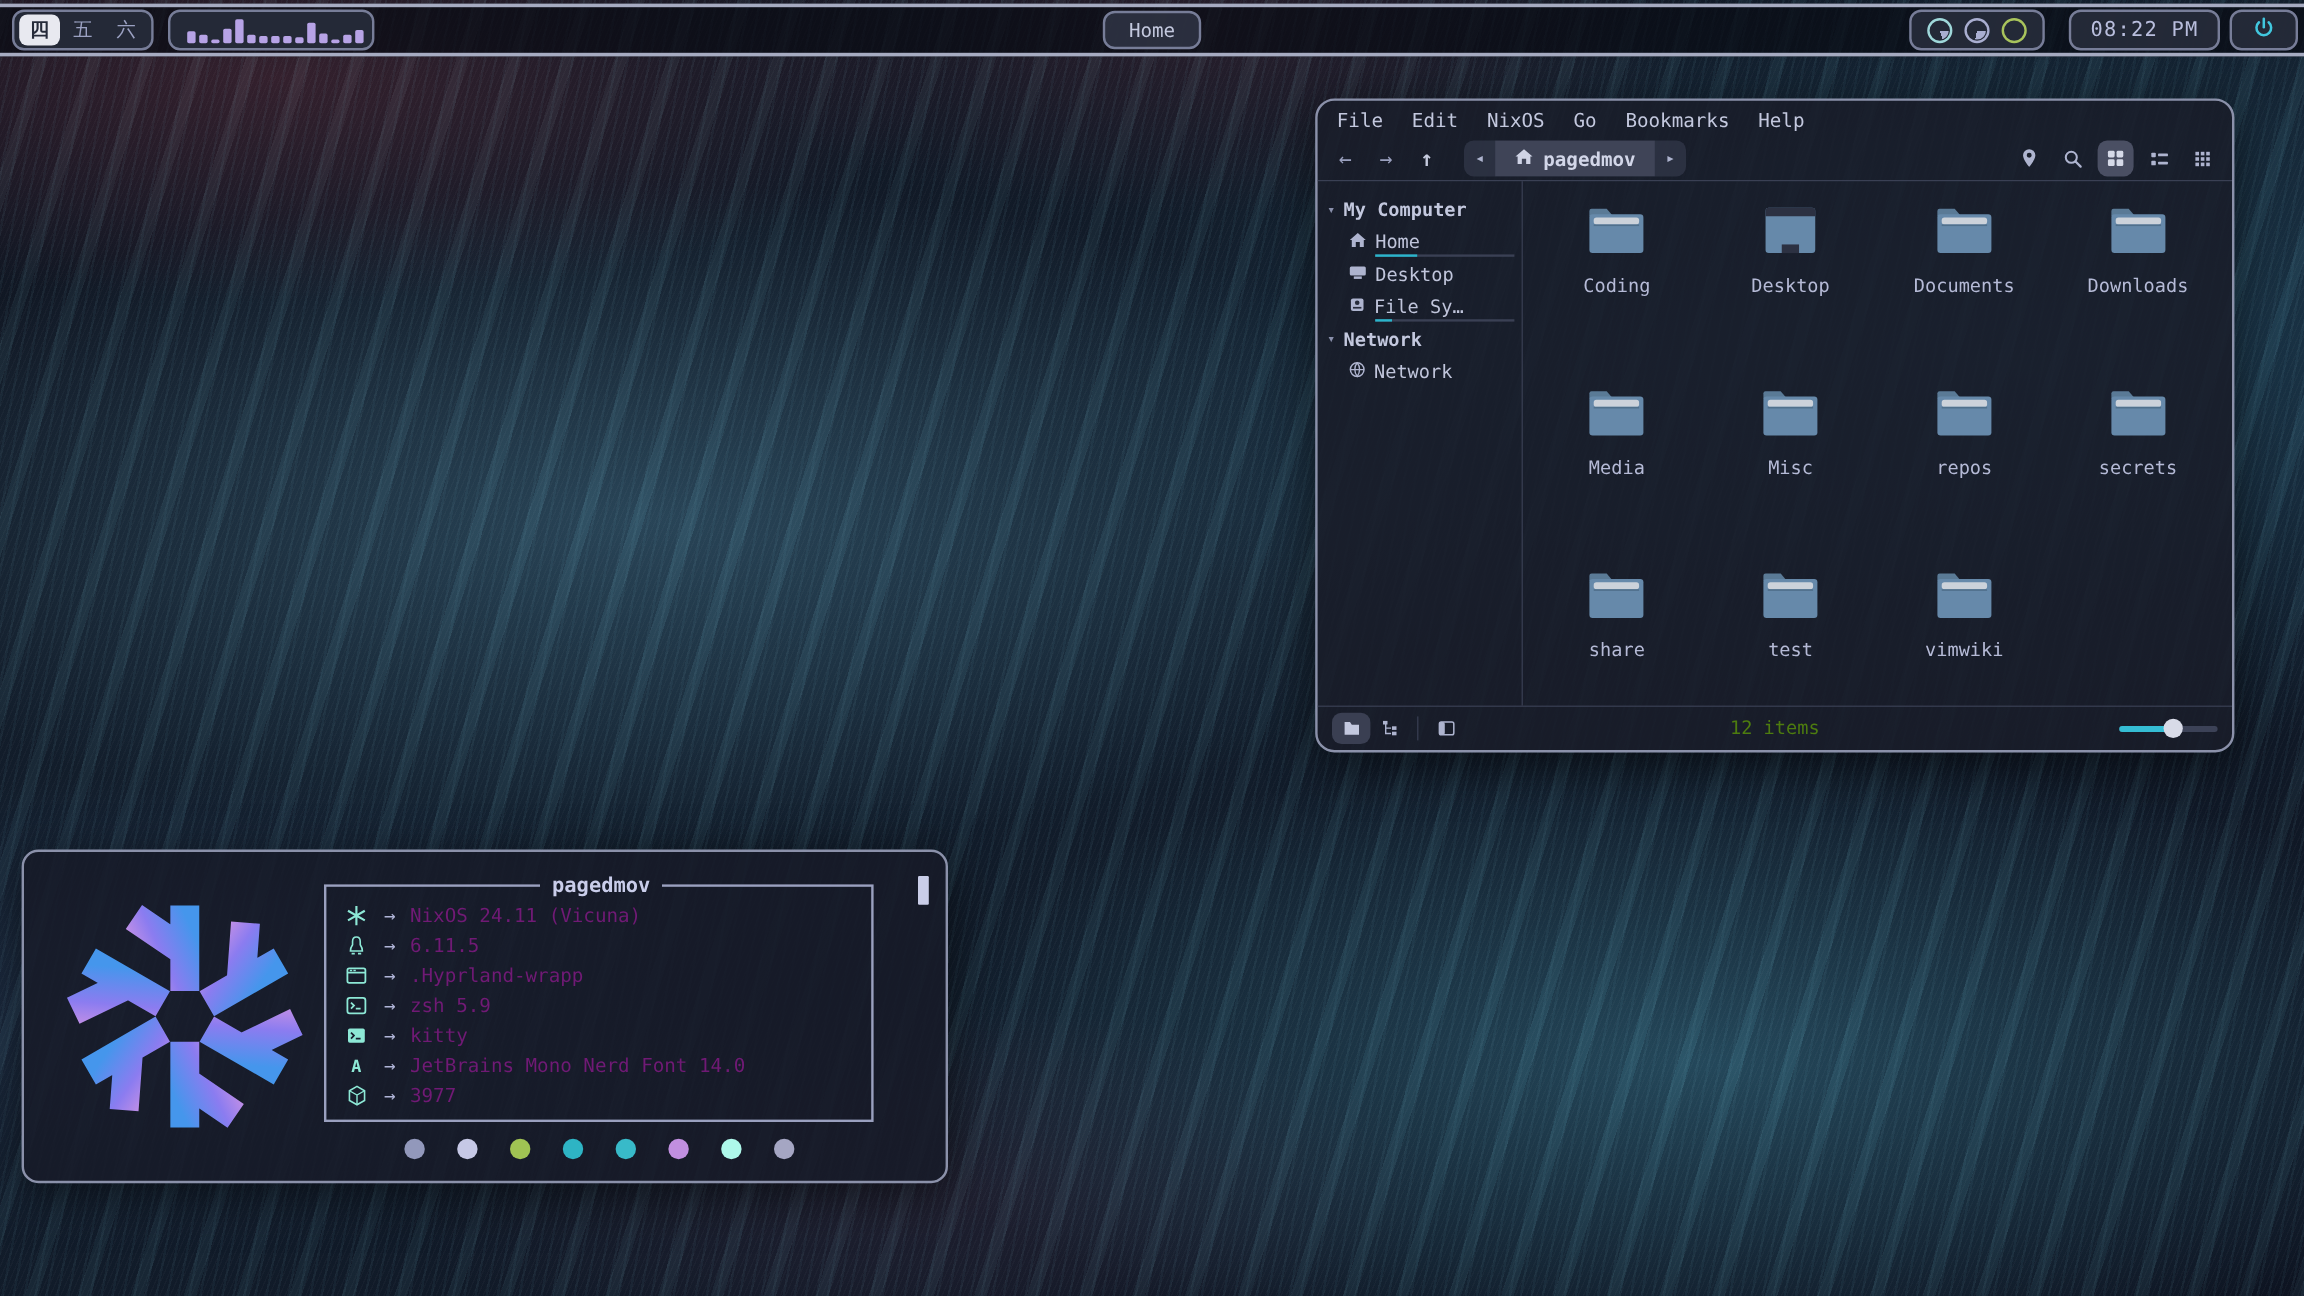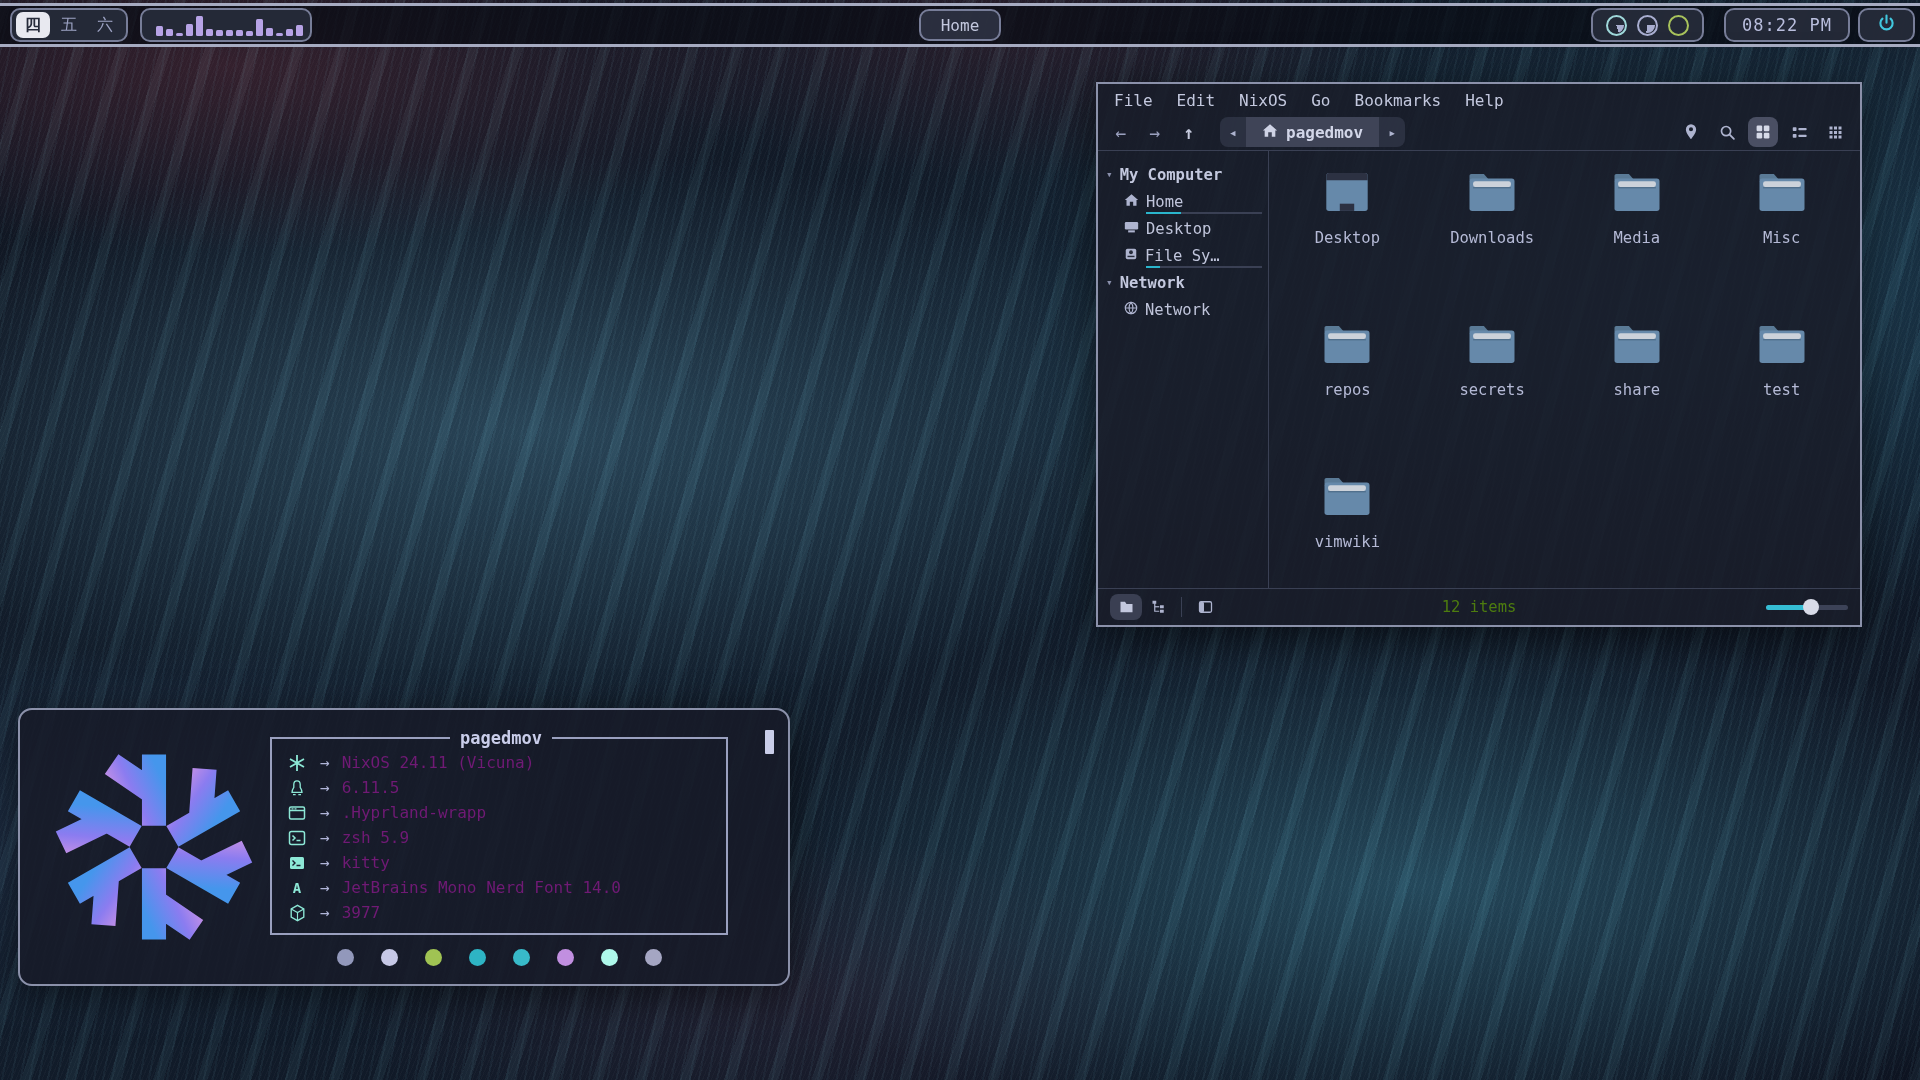--- a/index.html
+++ b/index.html
@@ -45,21 +45,21 @@
   .bar-right { margin-left:auto; display:flex; gap:8px; margin-right:5px; align-items:center; }
   .gauges { padding:0 13px; gap:10px; }
   .gauge { width:21px; height:21px; border-radius:50%; border:2.5px solid; position:relative; display:block; }
   .gauge-fill { position:absolute; inset:1px; border-radius:50%; }
   .clock-pill { padding:0 16px;margin-left:12px; }
   .clock-pill span { color:#b9bedd; font-size:17px; letter-spacing:1px; }
   .power-pill { padding:0 16px; }
 
   
   .window {
-    position:absolute; border:2px solid #8b91aa; border-radius:0;
+    position:absolute; border:2px solid #8b91aa; border-radius:16px;
     background:rgba(25,28,41,0.88); box-shadow:0 10px 40px rgba(0,0,0,0.5);
   }
 
   
   .fm { left:1096px; top:82px; width:766px; height:545px; display:flex; flex-direction:column; overflow:hidden; }
   .fm-menubar { display:flex; gap:24px; padding:7px 16px 4px; }
   .fm-menubar span { color:#c3c8de; font-size:16px; cursor:default; }
   .fm-toolbar { display:flex; align-items:center; height:36px; padding:0 10px 0 6px; }
   .nav-btn { width:34px; text-align:center; font-size:18px; color:#9aa0be; cursor:default; }
   .nav-btn.up { color:#c6cbde; font-weight:bold; }
@@ -281,25 +281,43 @@
               <circle cx="8" cy="8" r="6.5" stroke="#aeb4cf" stroke-width="1.4" fill="none"></circle>
               <path d="M1.5 8h13M8 1.5c3 3.5 3 9.5 0 13-3-3.5-3-9.5 0-13z" stroke="#aeb4cf" stroke-width="1.3" fill="none"></path>
             </svg></span>
           <span>Network</span>
         </div>
       </div>
     <div class="fm-content">
       <div class="folder-grid" id="folder-grid">
           <div class="folder-cell">
             <span><svg width="54" height="46" viewBox="0 0 60 50">
+                <path d="M5 12 5 7a2 2 0 0 1 2-2h14l6 7z" fill="#5a7a96"></path>
+                <rect x="5" y="10" width="50" height="36" rx="3" fill="#6689aa"></rect>
+                <rect x="9" y="13" width="42" height="6.5" rx="2.5" fill="#ccd2da"></rect>
+                <rect x="9" y="19.5" width="42" height="1.5" fill="#50708c"></rect>
+              </svg></span>
+            <span class="flabel">Coding</span>
+          </div>
+          <div class="folder-cell">
+            <span><svg width="54" height="46" viewBox="0 0 60 50">
                 <rect x="7" y="4" width="46" height="42" rx="3" fill="#6689aa"></rect>
                 <path d="M7 7a3 3 0 0 1 3-3h40a3 3 0 0 1 3 3v5H7z" fill="#2c3142"></path>
                 <rect x="22" y="38" width="16" height="8" fill="#2c3142"></rect>
               </svg></span>
             <span class="flabel">Desktop</span>
+          </div>
+          <div class="folder-cell">
+            <span><svg width="54" height="46" viewBox="0 0 60 50">
+                <path d="M5 12 5 7a2 2 0 0 1 2-2h14l6 7z" fill="#5a7a96"></path>
+                <rect x="5" y="10" width="50" height="36" rx="3" fill="#6689aa"></rect>
+                <rect x="9" y="13" width="42" height="6.5" rx="2.5" fill="#ccd2da"></rect>
+                <rect x="9" y="19.5" width="42" height="1.5" fill="#50708c"></rect>
+              </svg></span>
+            <span class="flabel">Documents</span>
           </div>
           <div class="folder-cell">
             <span><svg width="54" height="46" viewBox="0 0 60 50">
                 <path d="M5 12 5 7a2 2 0 0 1 2-2h14l6 7z" fill="#5a7a96"></path>
                 <rect x="5" y="10" width="50" height="36" rx="3" fill="#6689aa"></rect>
                 <rect x="9" y="13" width="42" height="6.5" rx="2.5" fill="#ccd2da"></rect>
                 <rect x="9" y="19.5" width="42" height="1.5" fill="#50708c"></rect>
               </svg></span>
             <span class="flabel">Downloads</span>
           </div>

